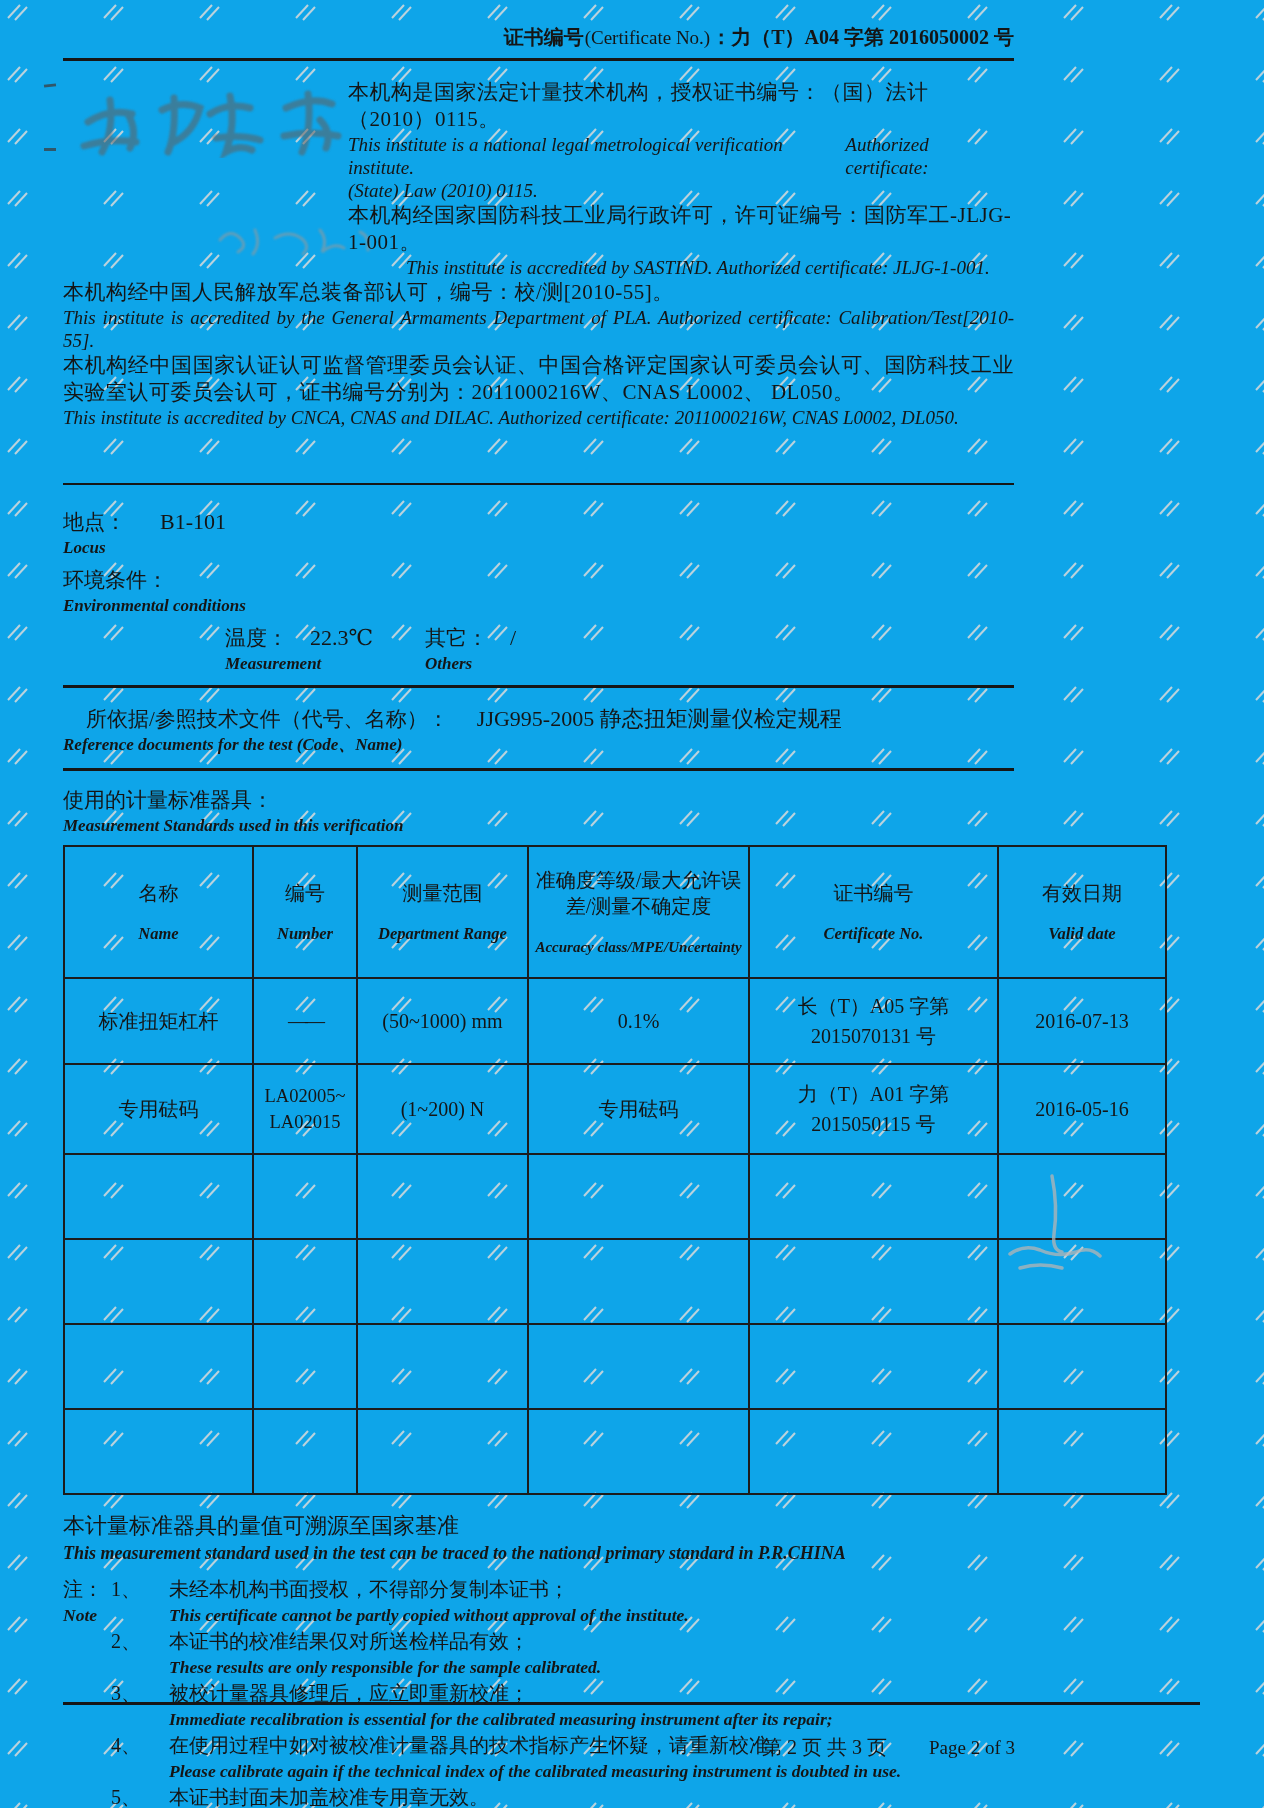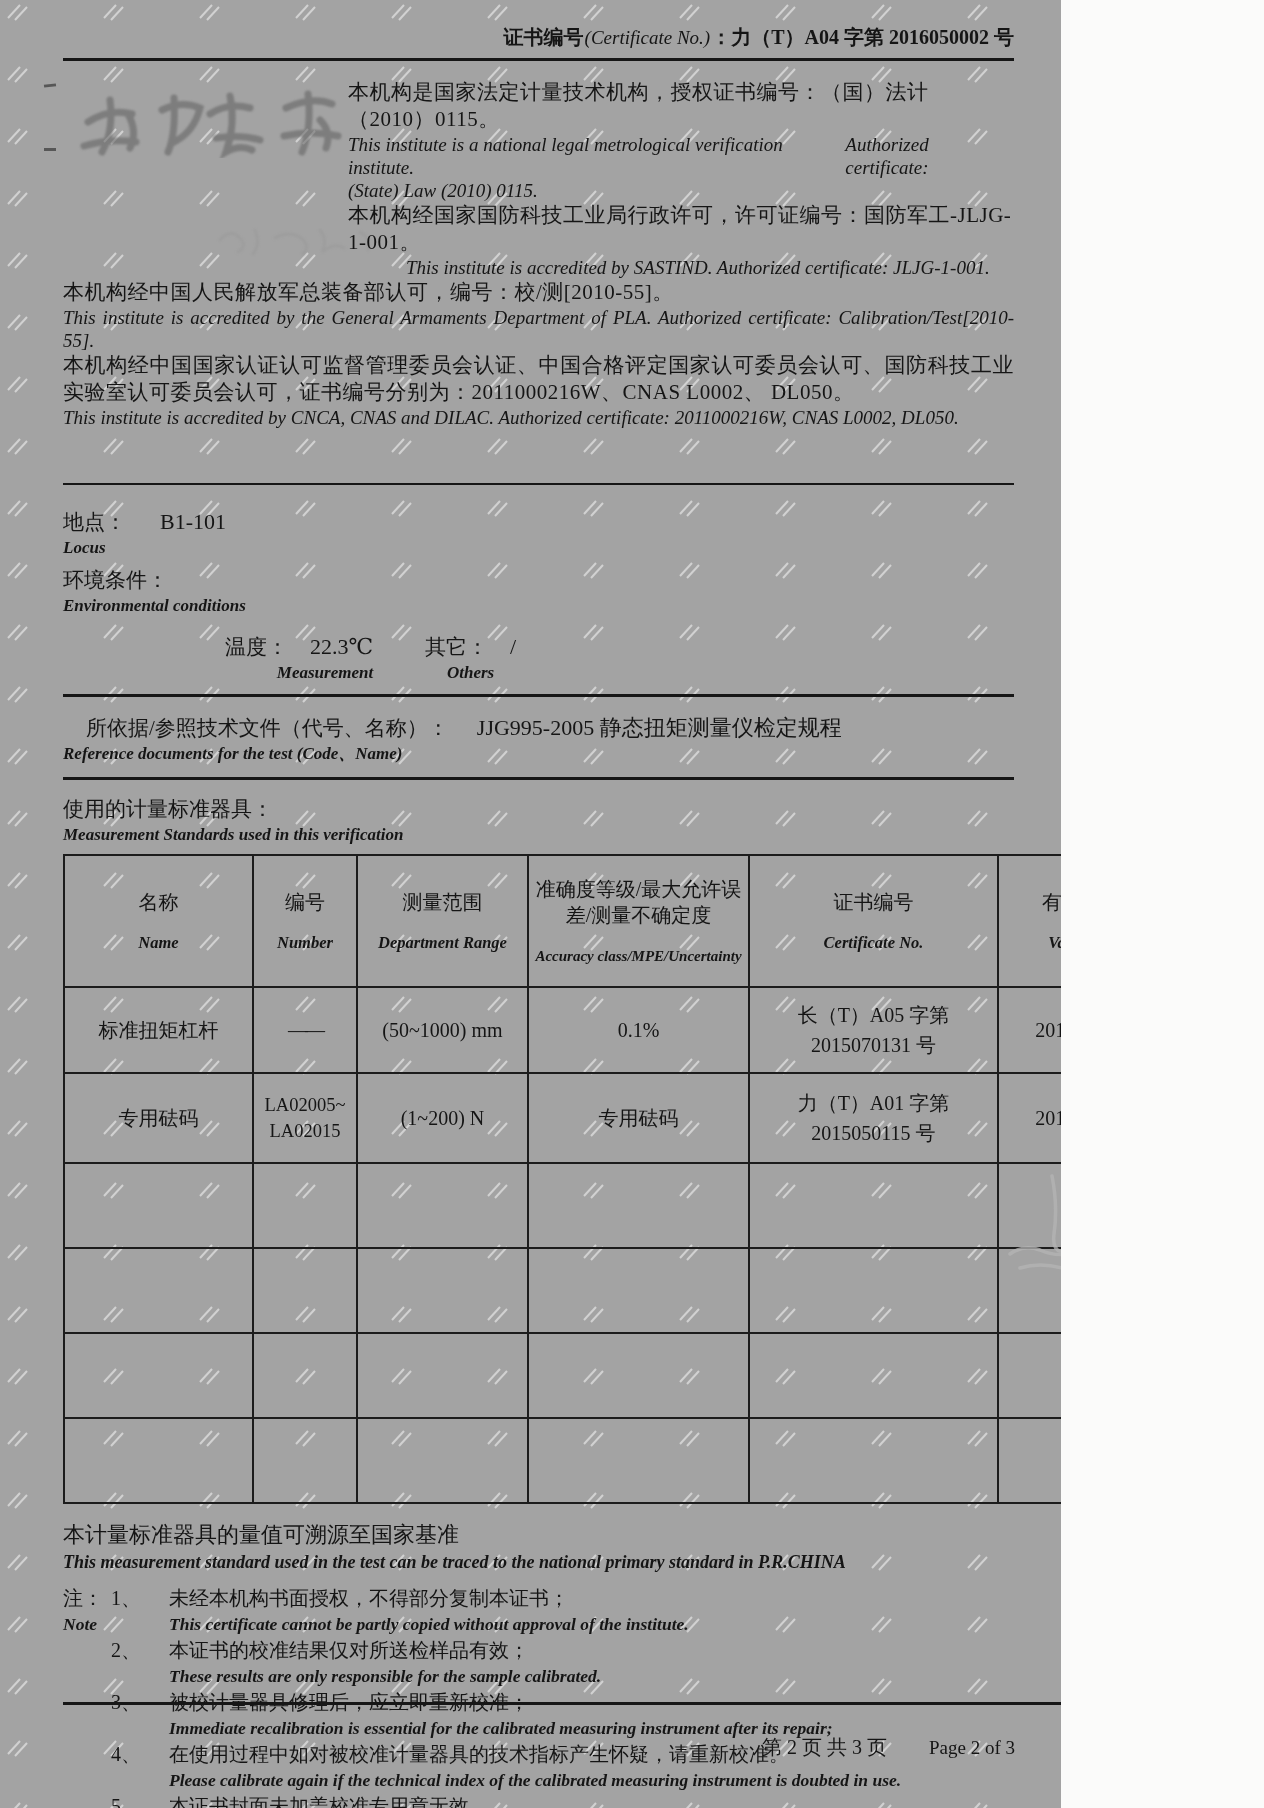--- a/index.html
+++ b/index.html
@@ -1,25 +1,25 @@
 <!DOCTYPE html>
 <html><head>
 <meta charset="utf-8">
 <style>
   * { box-sizing: border-box; }
   html,body { margin:0; padding:0; }
   body { background:#fbfbfa; font-family:"Liberation Serif","DejaVu Serif",serif; color:#151515; }
-  .page { position:relative; width:1061px; height:1808px; background:#a3a3a3; overflow:hidden; }
+  .page { position:relative; width:1264px; height:1808px; background:#0ea5e9; overflow:hidden; }
   .watermark { position:absolute; inset:0; z-index:0; }
   .content { position:relative; z-index:1; padding:24px 0 0 63px; width:1264px; }
 
   
   .cert-line { display:flex; justify-content:flex-end; align-items:baseline; width:951px; height:24px; }
   .cert-line .zh-b { font-weight:bold; font-size:20px; }
-  .cert-line .en-i { font-style:italic; font-size:19px; font-weight:normal; padding:0 1px; }
+  .cert-line .en-i { font-size:19px; font-weight:normal; padding:0 1px; }
   .rule { border:none; background:#161616; width:951px; margin:0; }
   .rule3 { height:3px; }
   .rule2 { height:2px; }
   .rule-top { margin-top:10px; }
 
   
   .inst { margin-top:18px; }
   .inst-indent { margin-left:285px; width:666px; }
   .zh-line { font-size:21px; line-height:27px; letter-spacing:0.5px; }
   .en-line { font-style:italic; font-size:19px; line-height:23px; }
@@ -28,21 +28,21 @@
   .inst-full { width:951px; margin-top:0; text-align:justify; }
 
   .gap-rule2 { margin-top:54px; }
 
   
   .locus-row { margin-top:22px; display:flex; align-items:baseline; gap:34px; }
   .lab21 { font-size:21px; line-height:30px; }
   .val22 { font-size:22px; line-height:30px; }
   .en-sub { font-style:italic; font-weight:bold; font-size:17px; line-height:22px; }
   .env-label { margin-top:6px; }
-  .env-row { display:flex; margin-left:162px; margin-top:15px;text-align:center; }
+  .env-row { display:flex; margin-left:162px; margin-top:6px; }
   .env-field { display:flex; flex-direction:column; }
   .env-f1 { width:200px; } .env-f2 { width:225px; }
   .env-pair { display:flex; gap:22px; align-items:baseline; }
 
   .gap-rule3 { margin-top:10px; }
 
   
   .ref { margin-top:16px; }
   .ref-row { display:flex; gap:28px; align-items:baseline;margin-left:23px; }
   .gap-rule4 { margin-top:12px; }

